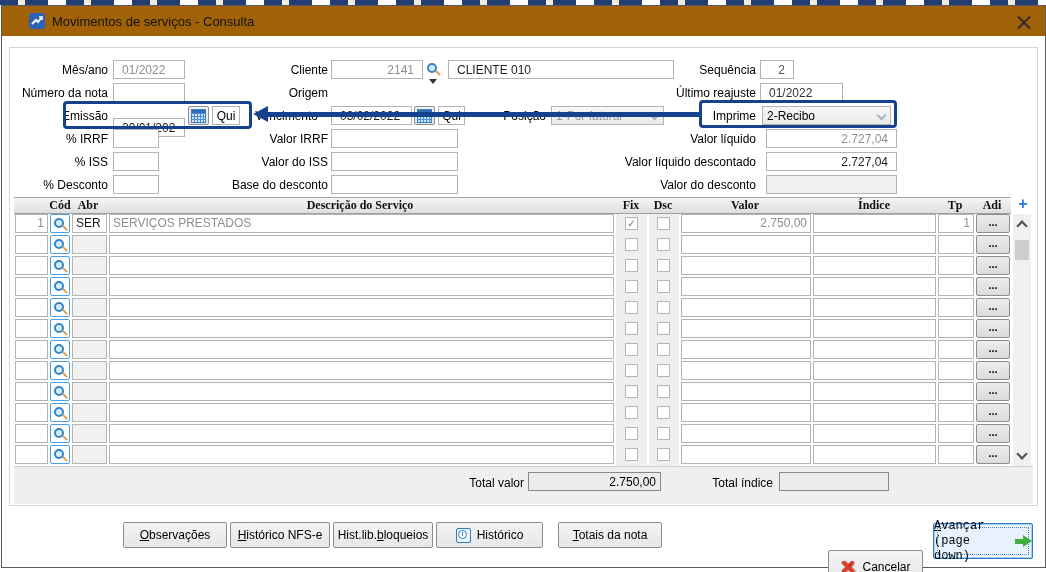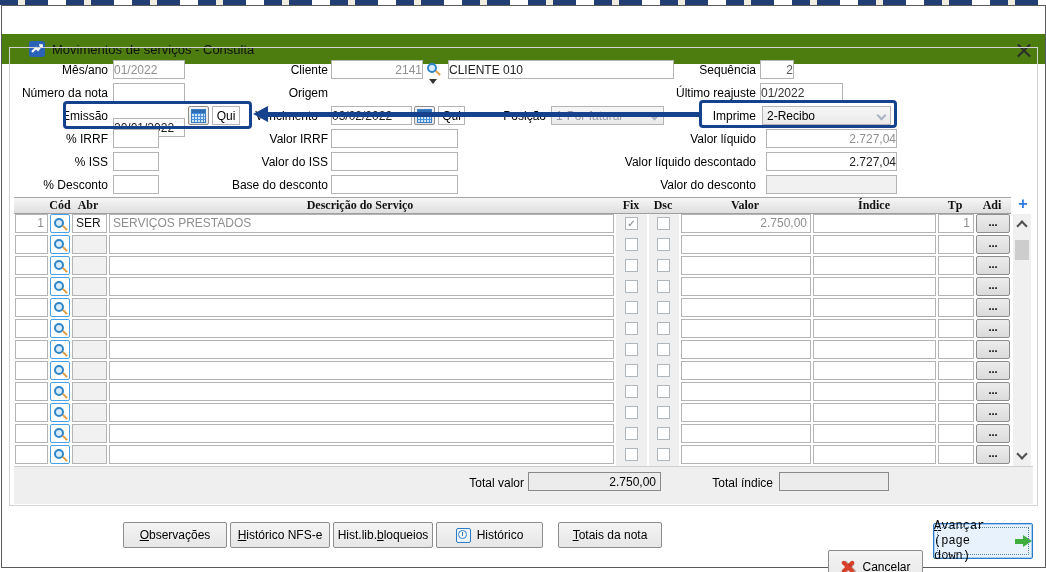--- a/index.html
+++ b/index.html
@@ -1,30 +1,30 @@
 <!DOCTYPE html>
 <html style="--annotation: #16418c; --icon-blue: #2f86c8; --cancel-red: #d8402a; --advance-green: #3fae3f; --focus-blue: #2d7ac6;"><head>
 <meta charset="utf-8">
 <style>
   html,body{margin:0;padding:0;background:#fff;width:1046px;height:572px;
     font-family:"Liberation Sans",sans-serif;font-size:12px;position:relative;overflow:hidden;}
   .noise{position:absolute;left:0;top:0;width:1046px;height:5px;
     background:repeating-linear-gradient(90deg,#223e75 0 18px,#f0ecdf 18px 25px,#223e75 25px 48px,#ffffff 48px 66px);}
   .dialog{position:absolute;left:1px;top:5px;width:1043px;height:561px;background:#fff;border:1px solid #5a5a5a;}
-  .titlebar{position:absolute;left:0;top:0;right:0;height:30px;background:#4d7c0f;margin-top:28px;}
+  .titlebar{position:absolute;left:0;top:0;right:0;height:30px;background:#a16207;}
   .title-icon{position:absolute;left:27px;top:7px;width:16px;height:16px;}
   .title-text{position:absolute;left:50px;top:8px;font-size:13px;color:#111;white-space:nowrap;}
   .close-btn{position:absolute;right:14px;top:8px;width:14px;height:14px;}
   .close-btn::before,.close-btn::after{content:"";position:absolute;left:6px;top:0;width:2px;height:17px;background:#2b2b2b;}
   .close-btn::before{transform:rotate(45deg);} .close-btn::after{transform:rotate(-45deg);}
   .groupbox{position:absolute;left:7px;top:41px;width:1027px;height:457px;border:1px solid #d4d4d4;}
 
   .lbl{position:absolute;height:15px;text-align:right;white-space:nowrap;color:#000;}
   .fld{position:absolute;height:19px;border:1px solid #b4b4b4;background:#fff;box-sizing:border-box;
-    font:12px "Liberation Sans",sans-serif;padding:0 0;color:#222;outline:none;}
+    font:12px "Liberation Sans",sans-serif;padding:0 8px;color:#222;outline:none;}
   .fld.gray{color:#8f8f8f;} .fld.right{text-align:right;} .fld.dis{background:#f1f1f1;}
   .combo{position:absolute;height:19px;box-sizing:border-box;border:1px solid #b4b4b4;
     background:linear-gradient(#f7f7f7,#e9e9e9);padding:2px 18px 0 4px;white-space:nowrap;overflow:hidden;}
   .combo .cchev{position:absolute;right:5px;top:5px;width:5px;height:5px;border-right:2px solid #a7b3c2;
     border-bottom:2px solid #a7b3c2;transform:rotate(45deg);}
   .combo.dis{color:#939aa5;}
   .qui{position:absolute;height:19px;box-sizing:border-box;border:1px solid #b4b4b4;background:#fff;
     text-align:center;padding-top:2px;}
   .calbtn{position:absolute;width:21px;height:19px;box-sizing:border-box;border:1px solid #8d8d8d;border-radius:2px;
     background:linear-gradient(#f5f5f5,#e4e4e4);display:flex;align-items:center;justify-content:center;}

